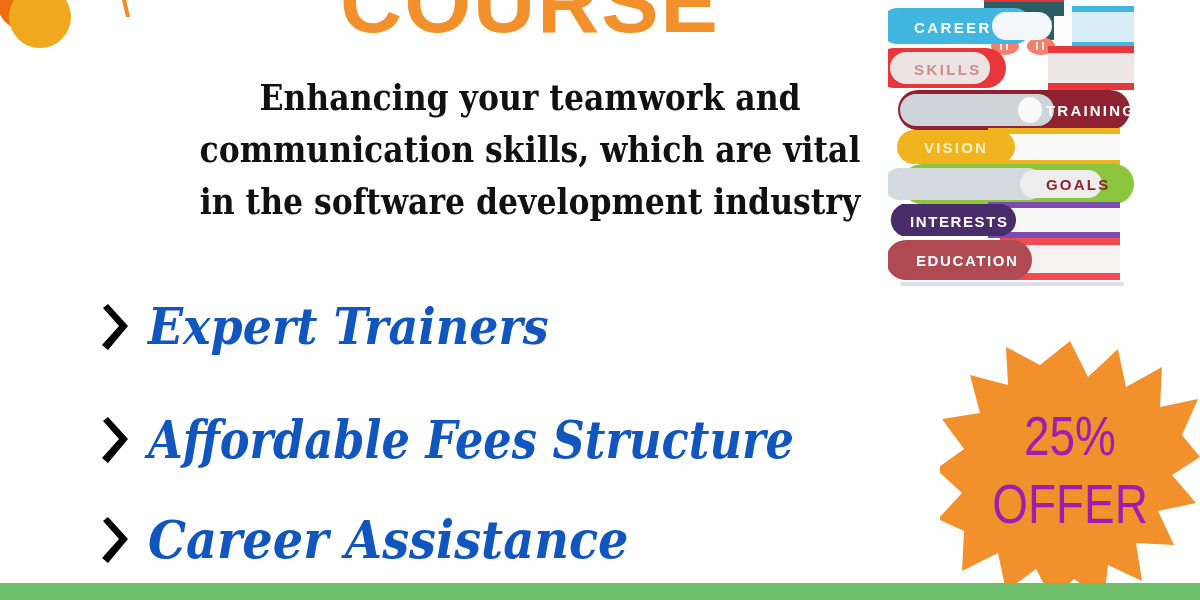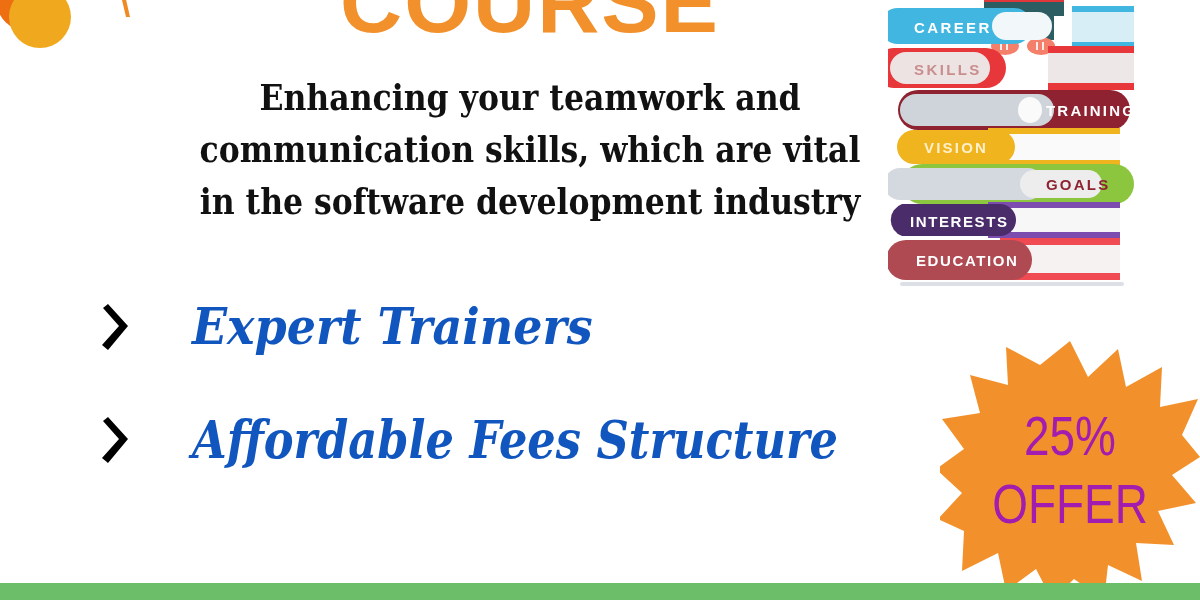--- a/index.html
+++ b/index.html
@@ -89,21 +89,20 @@
   #bullets {
     position: absolute;
     left: 98px;
     top: 288px;
     width: 840px;
   }
   .bullet-row {
     display: flex;
     align-items: center;
     height: 78px;
-    gap: 44px;
   }
   .bullet-chevron {
     flex: 0 0 auto;
     width: 34px;
     height: 46px;
     margin-right: 16px;
     display: block;
   }
   .bullet-label {
     font-family: "DejaVu Serif", serif;
@@ -212,20 +211,28 @@
 
     <div class="bullet-row" id="bullet-row-2">
       <span class="bullet-chevron">
         <svg viewBox="0 0 34 46" width="34" height="46">
           <path d="M5 4 L10 0 L30 22 L10 46 L4 41 L21 22 Z" fill="#000000"></path>
         </svg>
       </span>
       <span class="bullet-label">Affordable Fees Structure</span>
     </div>
 
+    <div class="bullet-row" id="bullet-row-3">
+      <span class="bullet-chevron">
+        <svg viewBox="0 0 34 46" width="34" height="46">
+          <path d="M5 4 L10 0 L30 22 L10 46 L4 41 L21 22 Z" fill="#000000"></path>
+        </svg>
+      </span>
+      <span class="bullet-label">Career Assistance</span>
+    </div>
 
   </div>
 
   <div id="book-stack">
     <svg viewBox="0 0 262 320" width="262" height="320">
 
       <g>
 
         <path d="M104 46 L104 12 L130 12 L130 46 Z" fill="#2B5D63"></path>
         <path d="M140 46 L140 12 L166 12 L166 46 Z" fill="#2B5D63"></path>

